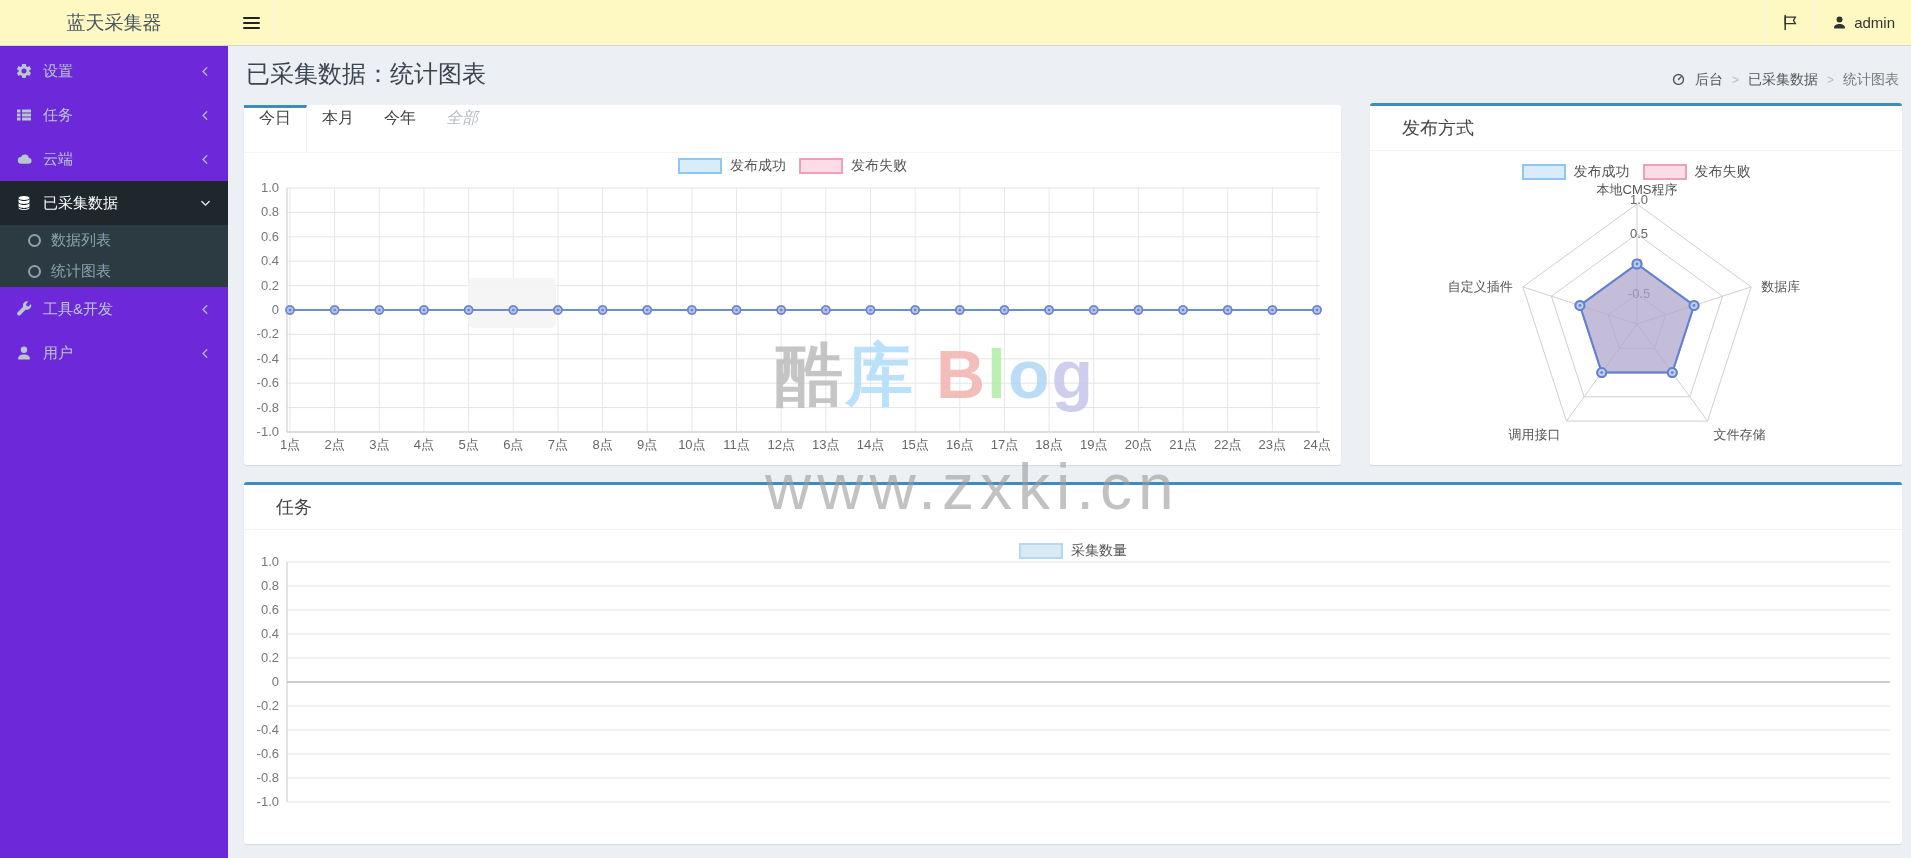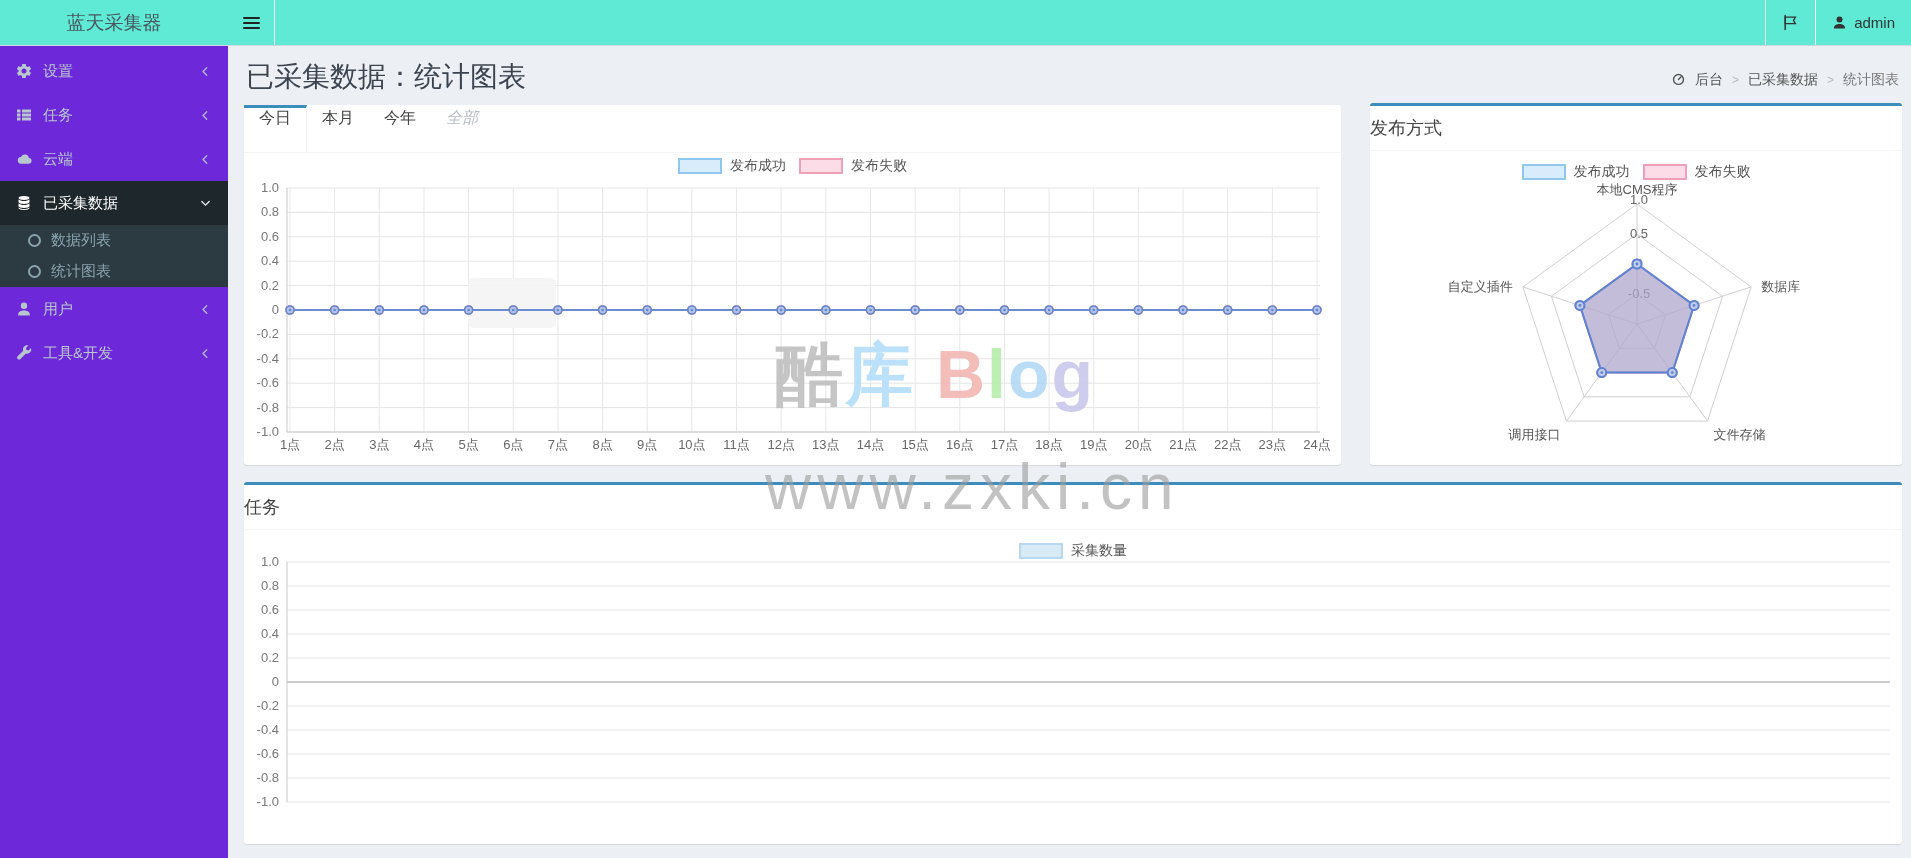--- a/index.html
+++ b/index.html
@@ -1,20 +1,20 @@
 <!DOCTYPE html>
 <html><head>
 <meta charset="utf-8">
 <style>
   html,body{margin:0;padding:0;background:#ecf0f5;}
   body{font-family:"Liberation Sans","DejaVu Sans",sans-serif;}
   .app{position:relative;width:1911px;height:858px;overflow:hidden;background:#ecf0f5;}
 
   
-  .hdr{position:absolute;left:0;top:0;width:1911px;height:45px;background:#5eead4;border-bottom:1px solid #d2d6de;z-index:30;}
+  .hdr{position:absolute;left:0;top:0;width:1911px;height:45px;background:#fef9c3;border-bottom:1px solid #d2d6de;z-index:30;}
   .logo{position:absolute;left:0;top:0;width:228px;height:45px;line-height:45px;text-align:center;
         font-size:19px;color:#4a5560;cursor:pointer;}
   .hamb{position:absolute;left:228px;top:0;width:46px;height:45px;display:flex;align-items:center;justify-content:center;
         cursor:pointer;border-right:1px solid #f6f6f6;}
   .bars{display:flex;flex-direction:column;gap:3px;}
   .bars i{display:block;width:17px;height:2px;background:#222;border-radius:1px;}
   .hnav{position:absolute;right:0;top:0;height:45px;display:flex;align-items:stretch;}
   .hitem{display:flex;align-items:center;gap:7px;padding:0 16px;color:#333;font-size:15px;cursor:pointer;
          border-left:1px solid #f4f4f4;}
   .hitem svg{display:block;}
@@ -26,31 +26,31 @@
       color:#b8c7ce;font-size:15px;cursor:pointer;}
   .mi .lab{flex:1;}
   .mi .chev{display:flex;color:inherit;opacity:.9;}
   .mi.open{background:#1e282c;color:#fff;}
   .submenu{list-style:none;margin:0;padding:0;background:#2c3b41;}
   .smi{height:31px;display:flex;align-items:center;gap:10px;padding:0 10px 0 28px;color:#8aa4af;font-size:15px;cursor:pointer;text-align:right;}
   .cir{width:9px;height:9px;border:2px solid currentColor;border-radius:50%;flex:0 0 auto;}
 
   
   .content{position:absolute;left:228px;top:45px;right:0;bottom:0;}
-  .ptitle{position:absolute;left:18px;top:13px;margin:0;font-size:28px;font-weight:normal;color:#3c4450;}
+  .ptitle{position:absolute;left:18px;top:13px;margin:0;font-size:24px;font-weight:normal;color:#3c4450;}
   .crumb{position:absolute;right:12px;top:26px;display:flex;align-items:center;gap:9px;font-size:14px;color:#555;}
   .crumb .sep{color:#b4bac0;font-size:12px;}
   .crumb .bc{cursor:pointer;}
   .crumb .bc.cur{color:#777;cursor:default;}
 
   .box{position:absolute;background:#fff;border-radius:3px;box-shadow:0 1px 1px rgba(0,0,0,.1);}
   .box1{left:16px;top:60px;width:1097px;height:360px;}
   .box2{left:1142px;top:58px;width:532px;height:359px;border-top:3px solid #3c8dbc;}
   .box3{left:16px;top:437px;width:1658px;height:359px;border-top:3px solid #3c8dbc;}
-  .box-hd{height:44px;display:flex;align-items:center;padding:0 0;font-size:18px;color:#444;
+  .box-hd{height:44px;display:flex;align-items:center;padding:0 32px;font-size:18px;color:#444;
           border-bottom:1px solid #f4f4f4;}
   .box-bd{position:relative;height:312px;}
 
   
   .tabs{display:flex;list-style:none;margin:0;padding:0;height:47px;border-bottom:1px solid #f4f4f4;}
   .tab{display:flex;align-items:flex-start;padding:0 15px;font-size:16px;color:#444;cursor:pointer;
        border-top:3px solid transparent;box-sizing:border-box;}
   .tab.active{border-top-color:#3c8dbc;border-right:1px solid #f4f4f4;}
   .tab.disabled{color:#b5bcc2;font-style:italic;}
 
@@ -163,37 +163,37 @@
             <span>数据列表</span>
           </li>
           <li class="smi">
             <span class="cir"></span>
             <span>统计图表</span>
           </li>
         </ul>
         <li class="mi">
           <span style="display: flex;">
             <svg width="16" height="16" viewBox="0 0 16 16">
-              <path fill="currentColor" d="M8 8a3.2 3.2 0 1 0 0-6.4A3.2 3.2 0 0 0 8 8zm0 1.6c-3.1 0-5.8 1.6-5.8 3.5v1.4h11.6v-1.4c0-1.9-2.7-3.5-5.8-3.5z"></path>
-            </svg>
-          </span>
-          <span class="lab">用户</span>
+              <path fill="currentColor" d="M14.9 3.1l-2.4 2.4-2-.5-.5-2L12.4.6a4 4 0 0 0-5.2 5.1l-5.5 5.5a1.9 1.9 0 0 0 2.7 2.7l5.5-5.5a4 4 0 0 0 5-5.3z"></path>
+            </svg>
+          </span>
+          <span class="lab">工具&amp;开发</span>
           <span class="chev">
             <svg width="13" height="13" viewBox="0 0 16 16">
               <path d="M9.5 3.5L5 8l4.5 4.5" fill="none" stroke="currentColor" stroke-width="1.7" stroke-linecap="round"></path>
             </svg>
           </span>
         </li>
         <li class="mi">
           <span style="display: flex;">
             <svg width="16" height="16" viewBox="0 0 16 16">
-              <path fill="currentColor" d="M14.9 3.1l-2.4 2.4-2-.5-.5-2L12.4.6a4 4 0 0 0-5.2 5.1l-5.5 5.5a1.9 1.9 0 0 0 2.7 2.7l5.5-5.5a4 4 0 0 0 5-5.3z"></path>
-            </svg>
-          </span>
-          <span class="lab">工具&amp;开发</span>
+              <path fill="currentColor" d="M8 8a3.2 3.2 0 1 0 0-6.4A3.2 3.2 0 0 0 8 8zm0 1.6c-3.1 0-5.8 1.6-5.8 3.5v1.4h11.6v-1.4c0-1.9-2.7-3.5-5.8-3.5z"></path>
+            </svg>
+          </span>
+          <span class="lab">用户</span>
           <span class="chev">
             <svg width="13" height="13" viewBox="0 0 16 16">
               <path d="M9.5 3.5L5 8l4.5 4.5" fill="none" stroke="currentColor" stroke-width="1.7" stroke-linecap="round"></path>
             </svg>
           </span>
         </li>
       </ul>
   </aside>
 
   <main class="content">

